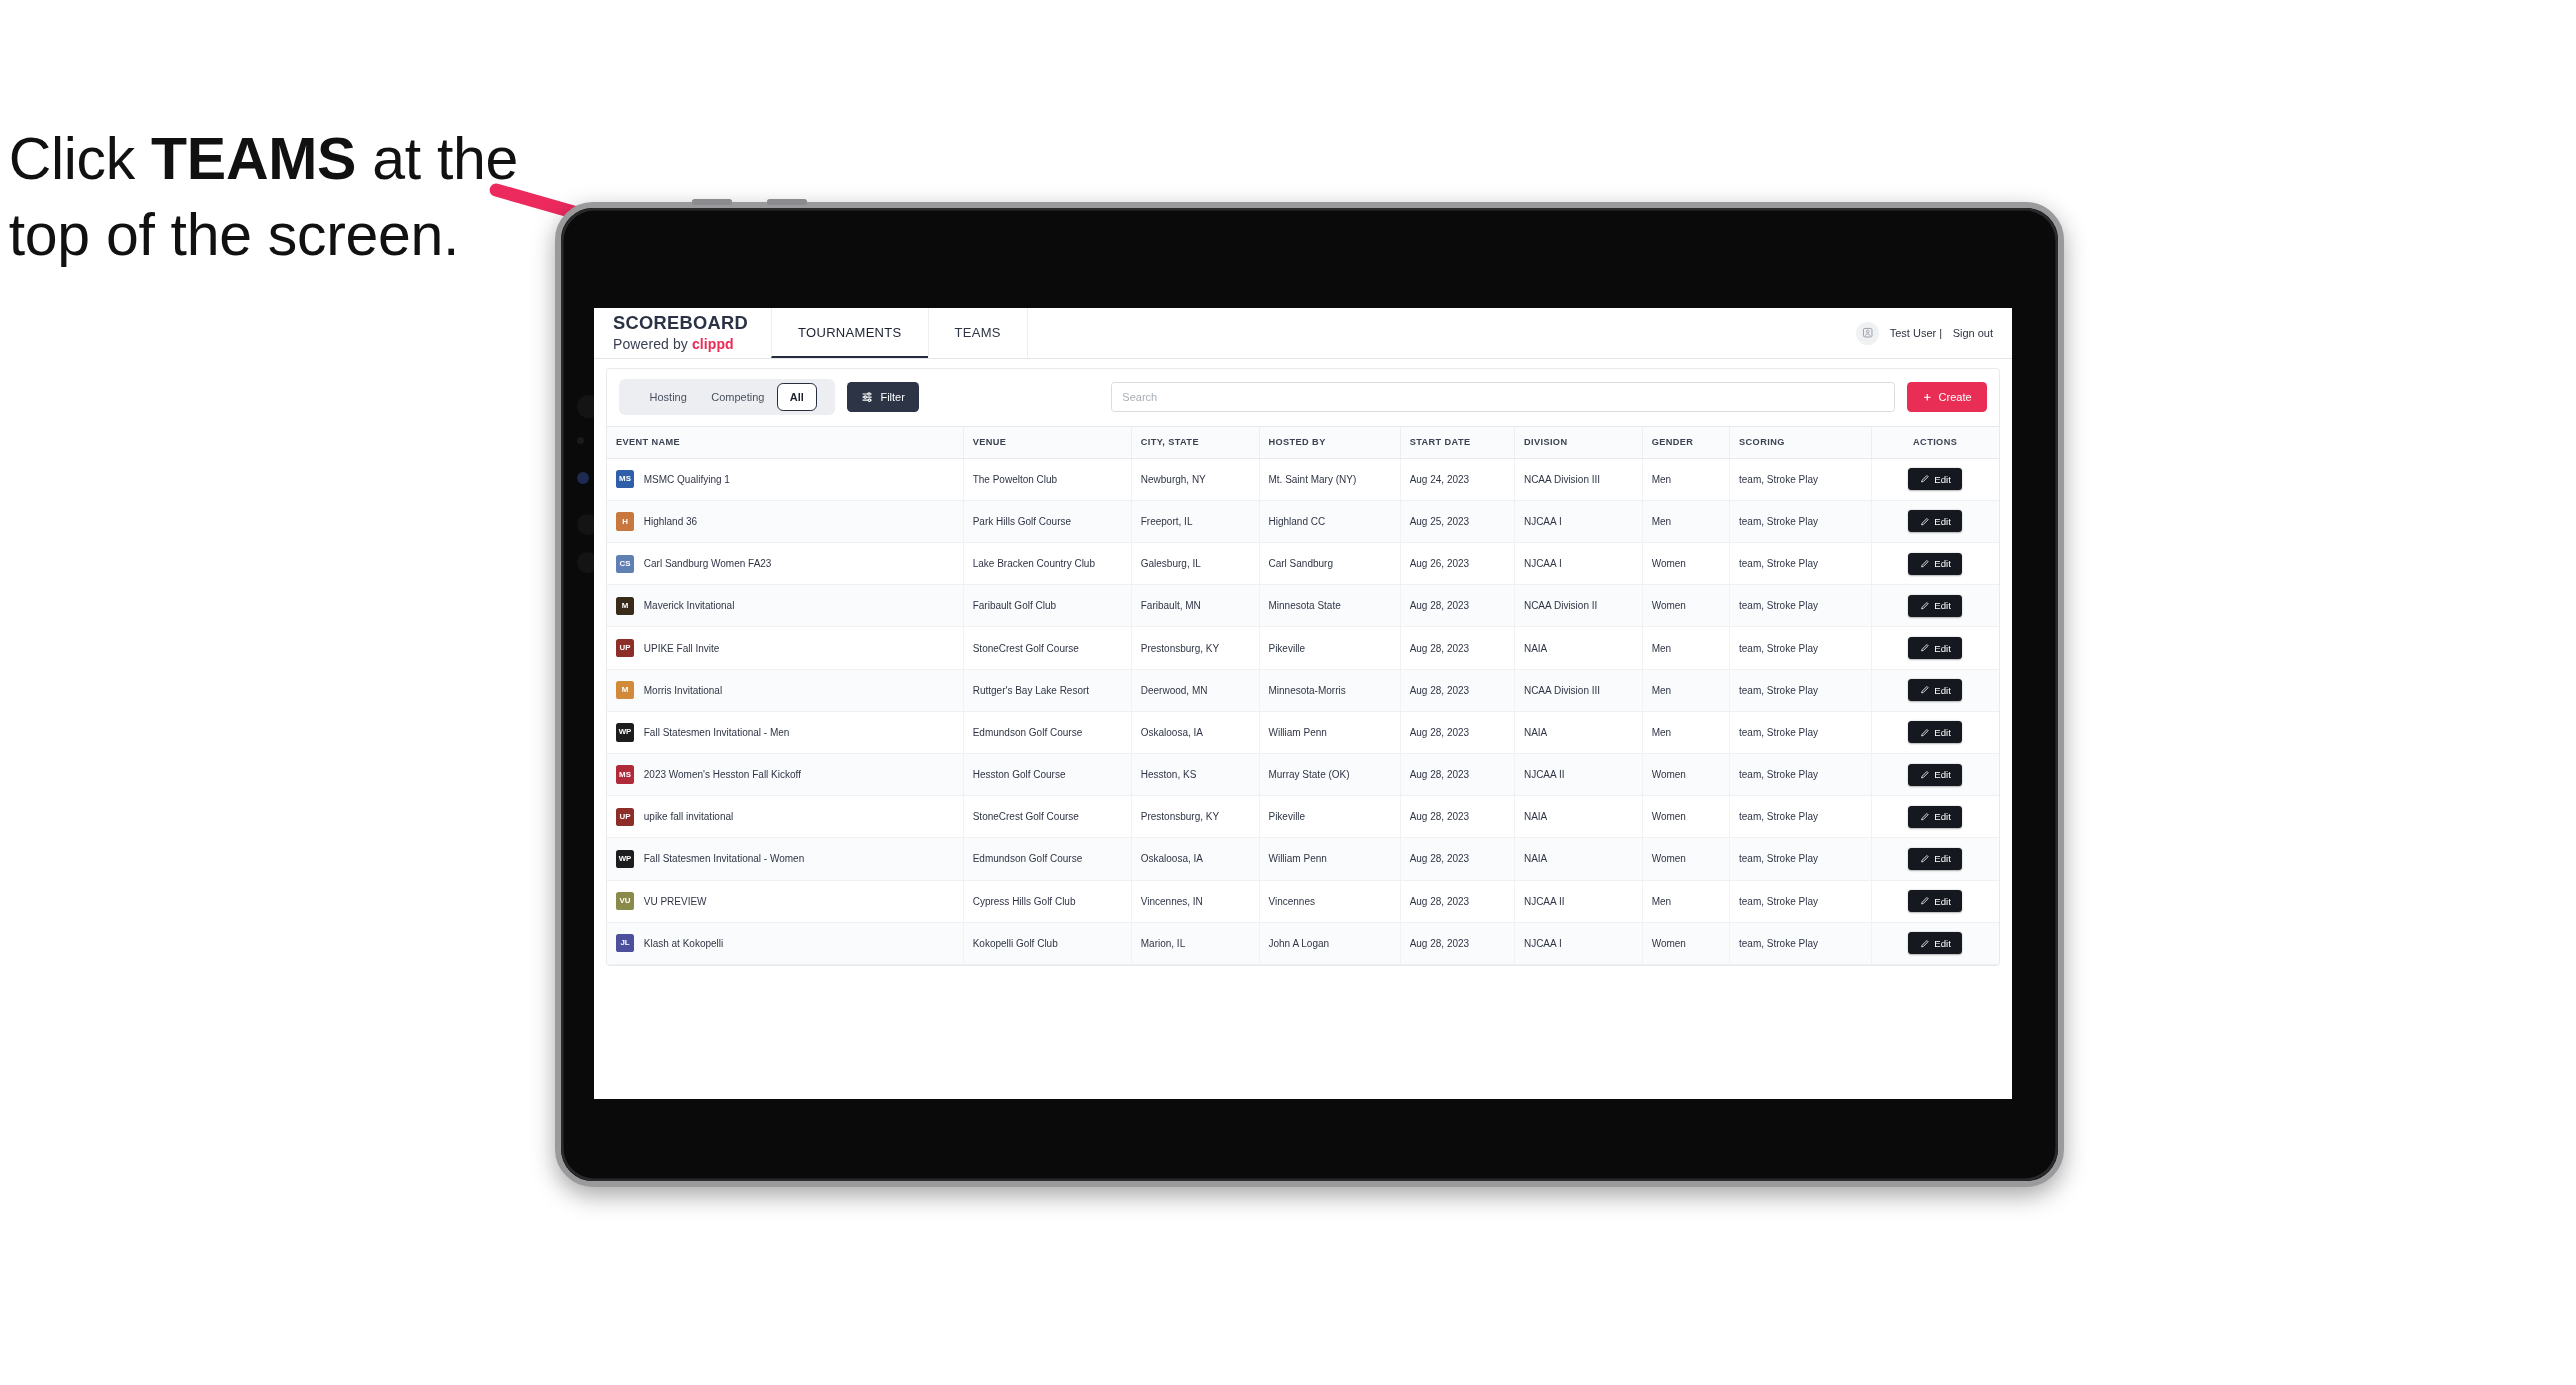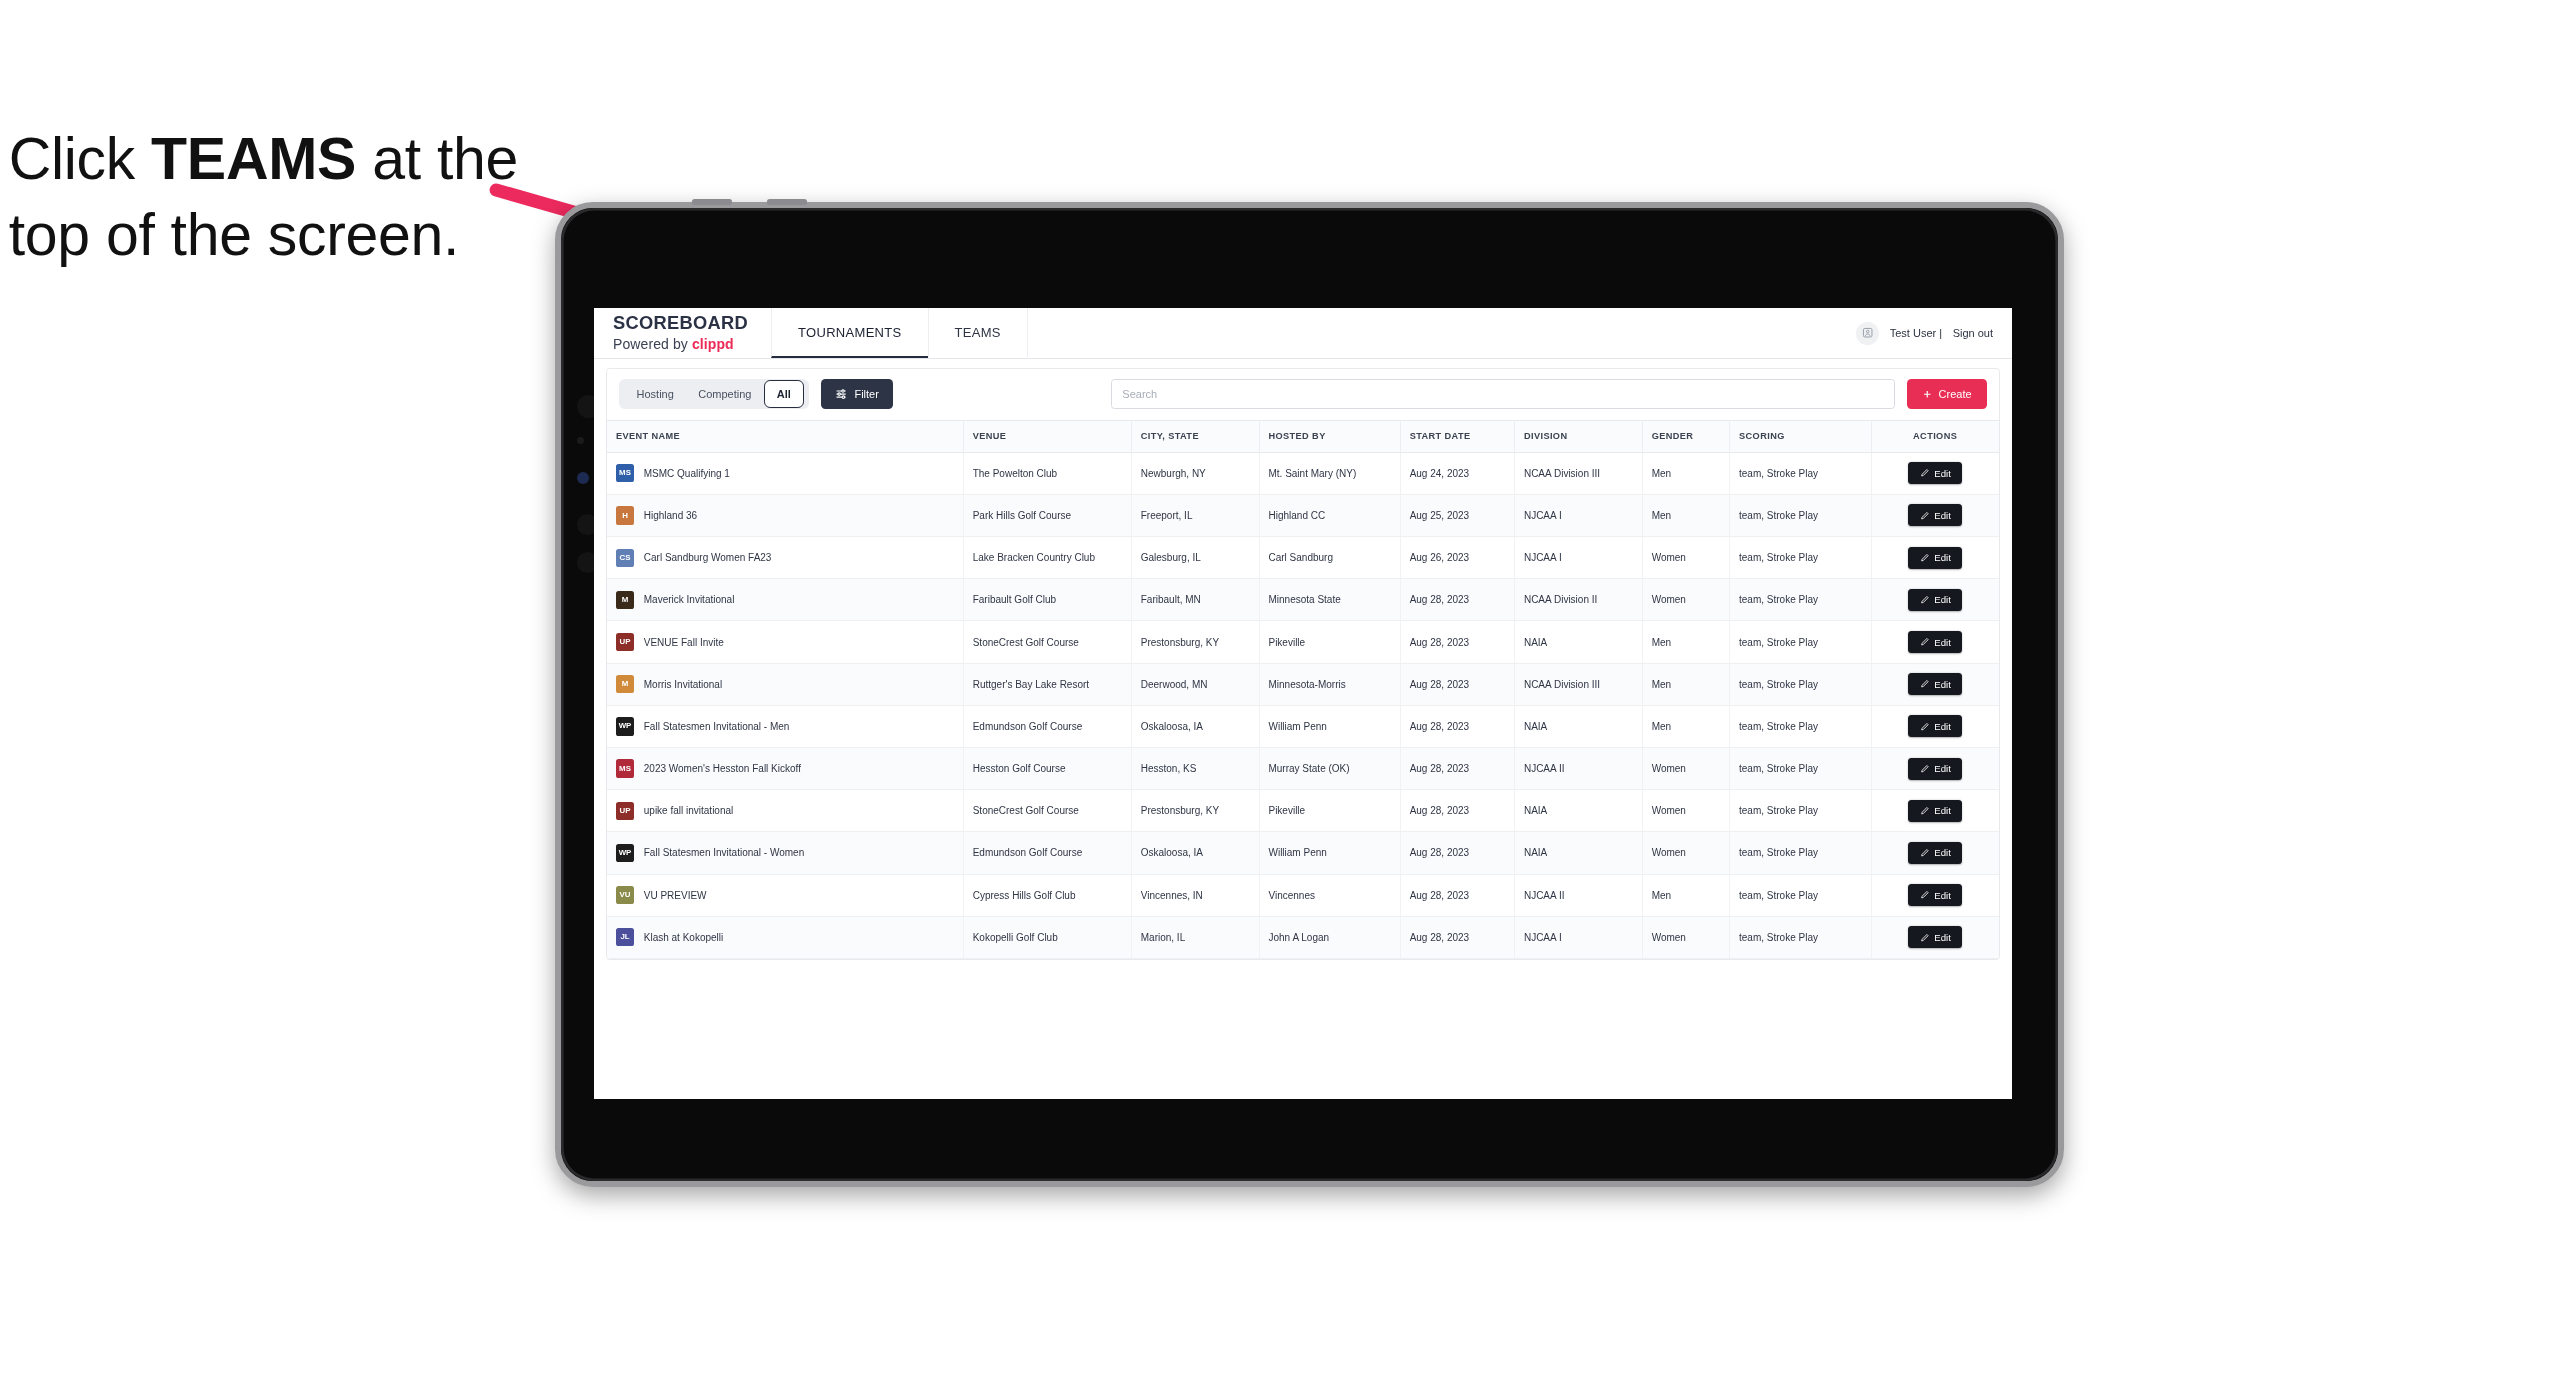--- a/index.html
+++ b/index.html
@@ -113,21 +113,21 @@
     overflow: hidden;
   }
 
   .toolbar {
     display:flex; align-items:center;
     padding: 10.5px 12.2px;
     gap: 12.2px;
   }
   .segmented {
     display:flex; align-items:center;
-    background:#eceef1; border-radius:6.1px; padding: 5px;
+    background:#eceef1; border-radius:6.1px; padding: 18px;
     height: 30px;
   }
   .seg {
     padding: 0 12.2px; height:24.5px; display:flex; align-items:center;
     font-size:11px; color:#4a5161; cursor:pointer; border-radius:5.2px;
   }
   .seg.active {
     background:#ffffff; color:#1b2130; font-weight:600;
     border:1.3px solid #262d3e;
     border-radius:6.1px; height:28px;
@@ -380,21 +380,21 @@
                       <svg width="9.6" height="9.6" viewBox="0 0 16 16" stroke="#fff" stroke-width="1.4" fill="none">
                         <path d="M11.5 2.5l2 2L5.5 12.5 2.8 13.2 3.5 10.5z"></path>
                       </svg>
                       <span>Edit</span>
                     </button></td>
                 </tr>
                 <tr>
                   <td class="c-name">
                     <span class="ename">
                       <span class="logo" style="background:#8d2f28">UP</span>
-                      <span>VENUE Fall Invite</span>
+                      <span>UPIKE Fall Invite</span>
                     </span>
                   </td>
                   <td class="c-venue">StoneCrest Golf Course</td>
                   <td class="c-city">Prestonsburg, KY</td>
                   <td class="c-host">Pikeville</td>
                   <td class="c-date">Aug 28, 2023</td>
                   <td class="c-div">NAIA</td>
                   <td class="c-gen">Men</td>
                   <td class="c-score">team, Stroke Play</td>
                   <td class="c-act"><button class="edit-btn">

